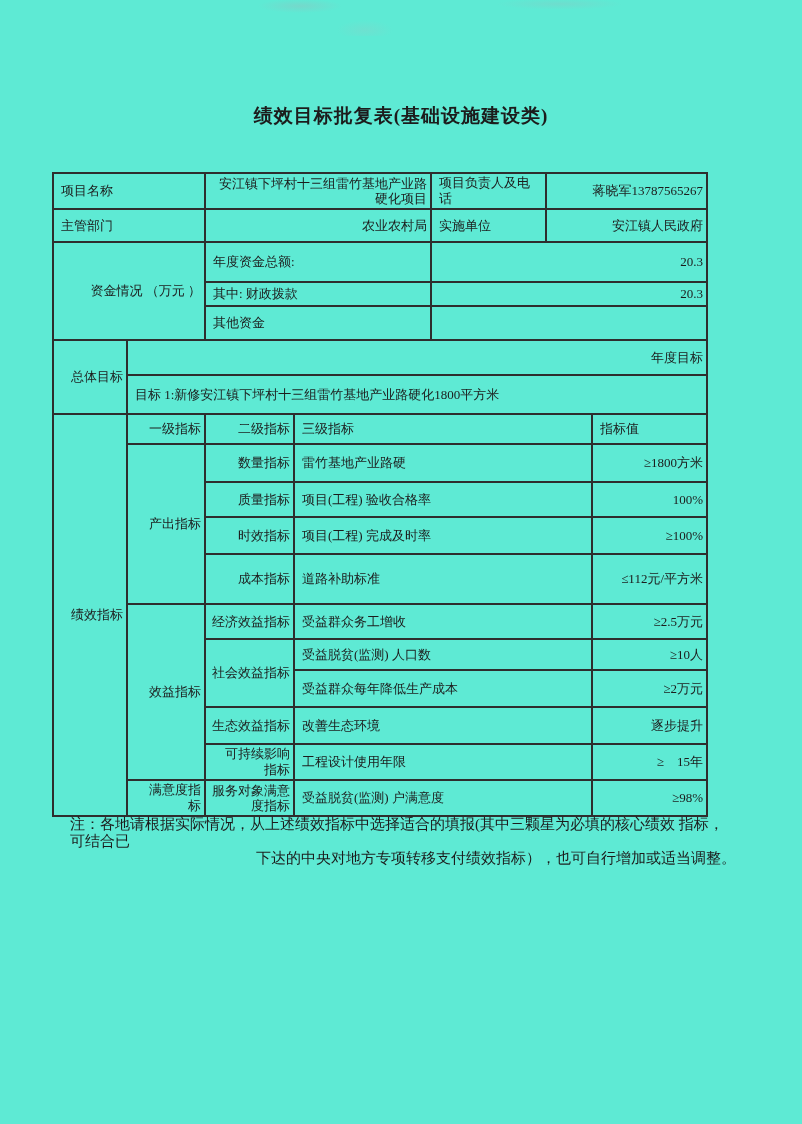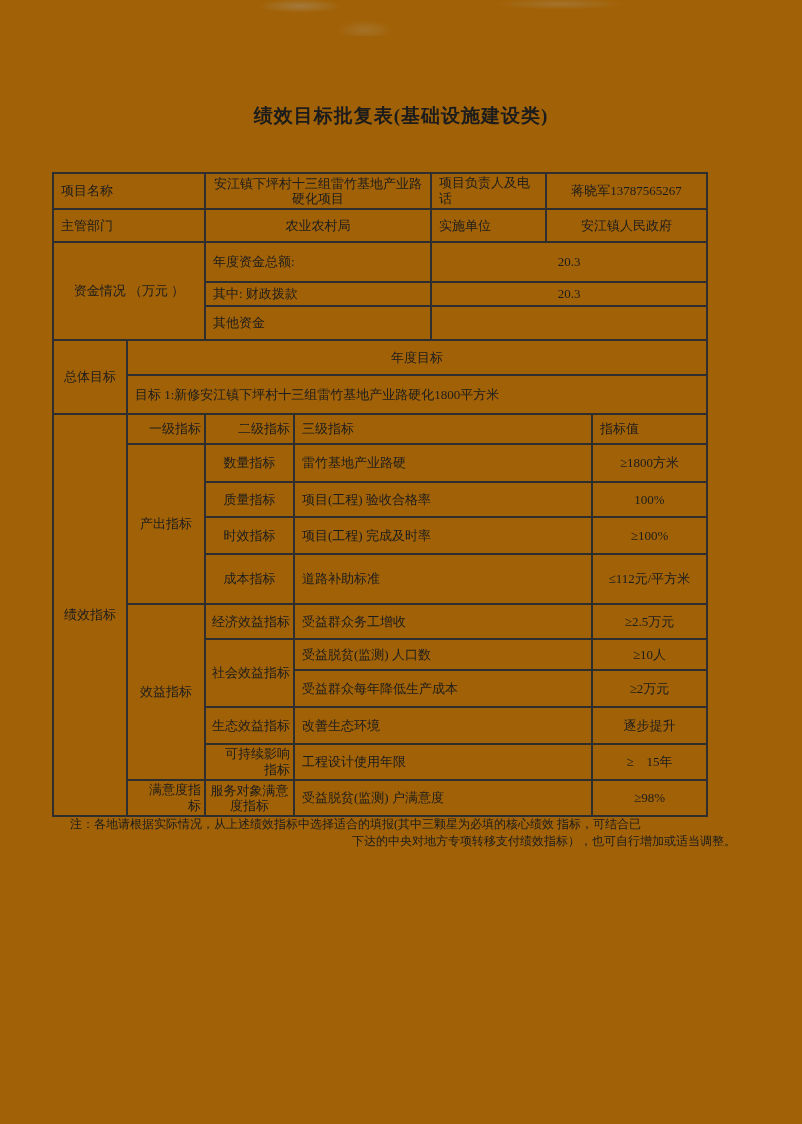--- a/index.html
+++ b/index.html
@@ -1,19 +1,19 @@
 <!DOCTYPE html>
 <html lang="zh"><head>
 <meta charset="utf-8">
 <style>
   html,body{margin:0;padding:0;background:#e8e8e8;}
   .page{
     position:relative;
     width:802px;height:1124px;
-    background:#a16207;
+    background:#5eead4;
     margin:0 auto;
     overflow:hidden;
     font-family:"Liberation Serif","DejaVu Serif",serif;
     color:#1c1c1c;
   }
   
   .scan-artifact{
     position:absolute;top:0;left:0;width:100%;height:36px;
     background:
       radial-gradient(60px 10px at 300px 6px, rgba(170,175,182,.30), rgba(170,175,182,0) 70%),
@@ -40,27 +40,27 @@
     font-size:13px;
   }
   table.main td, table.main th{
     border:2px solid #2e2e2e;
     font-weight:normal;
     vertical-align:middle;
     padding:1px 3px;
     line-height:16px;
     overflow:hidden;
   }
-  .c{text-align:center;}
+  .c{text-align:right;}
   .l{text-align:left;padding-left:7px !important;}
   .l2{text-align:right;padding-left:4px !important;}
   .pre{white-space:pre-line;}
   .note{
     position:absolute;top:816px;left:70px;width:666px;
-    font-size:12px;line-height:17px;
+    font-size:15px;line-height:17px;
   }
   .note .indent{padding-left:18px;text-align:right;}
 </style>
 </head>
 <body>
 
 <div class="page">
   <div class="scan-artifact"></div>
 
   <h1 class="title">绩效目标批复表(基础设施建设类)</h1>

